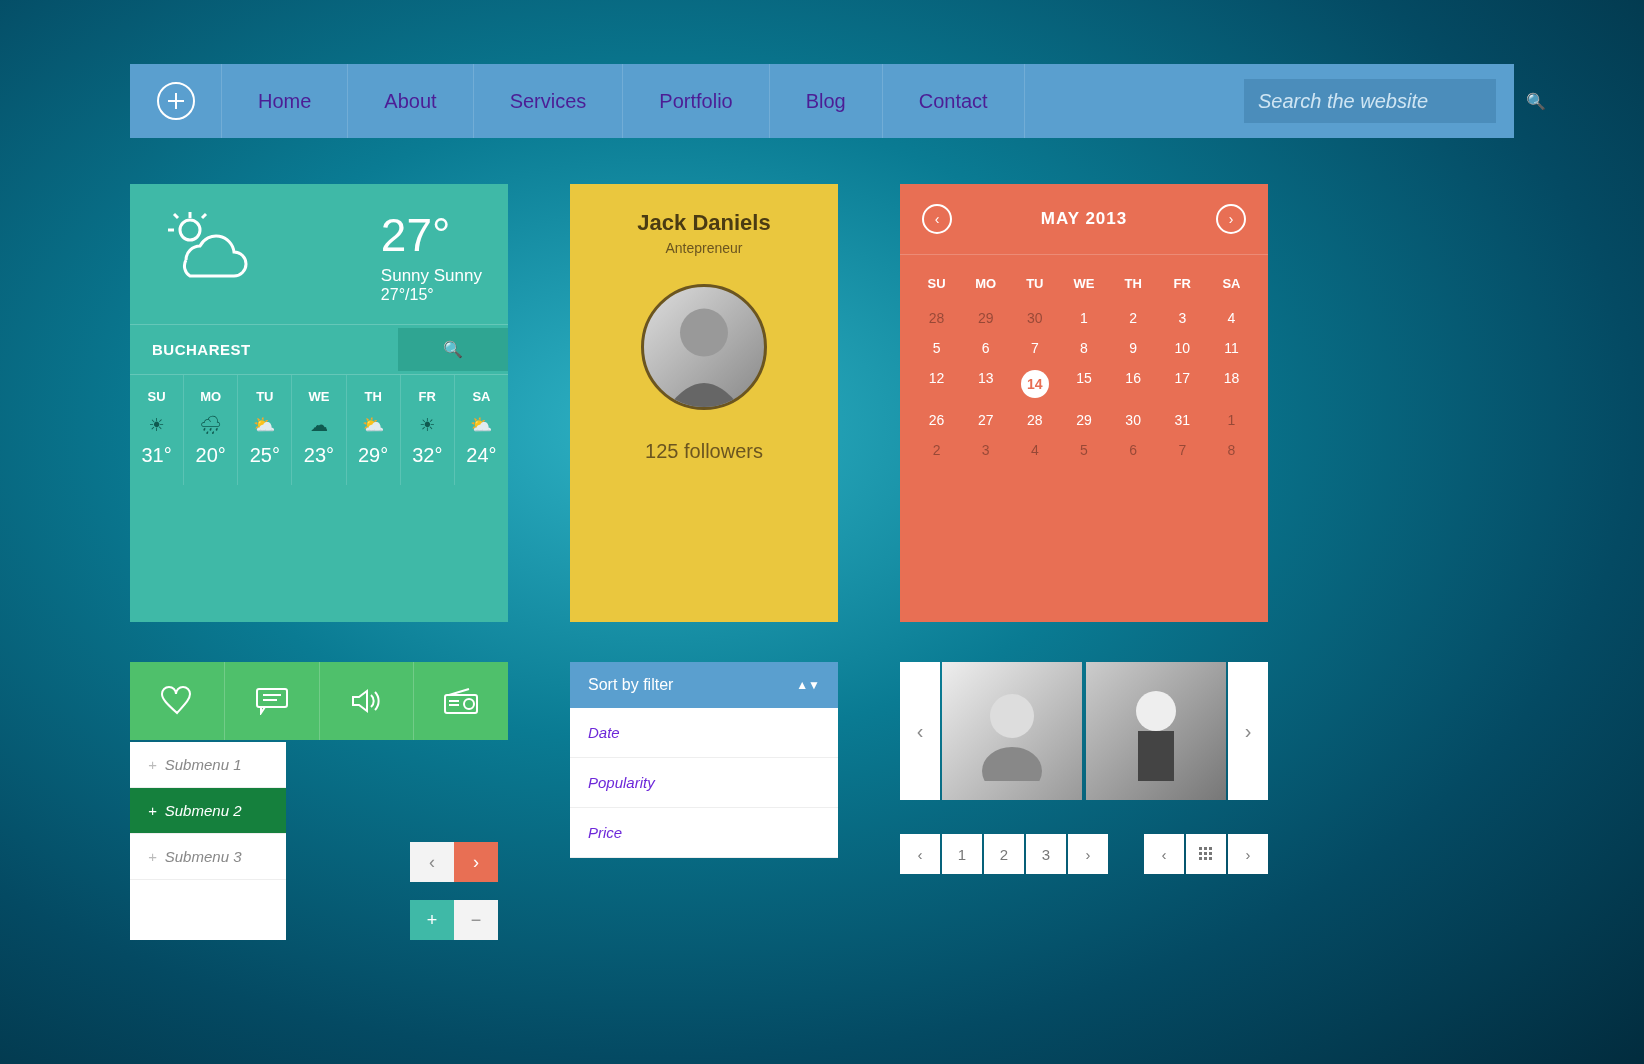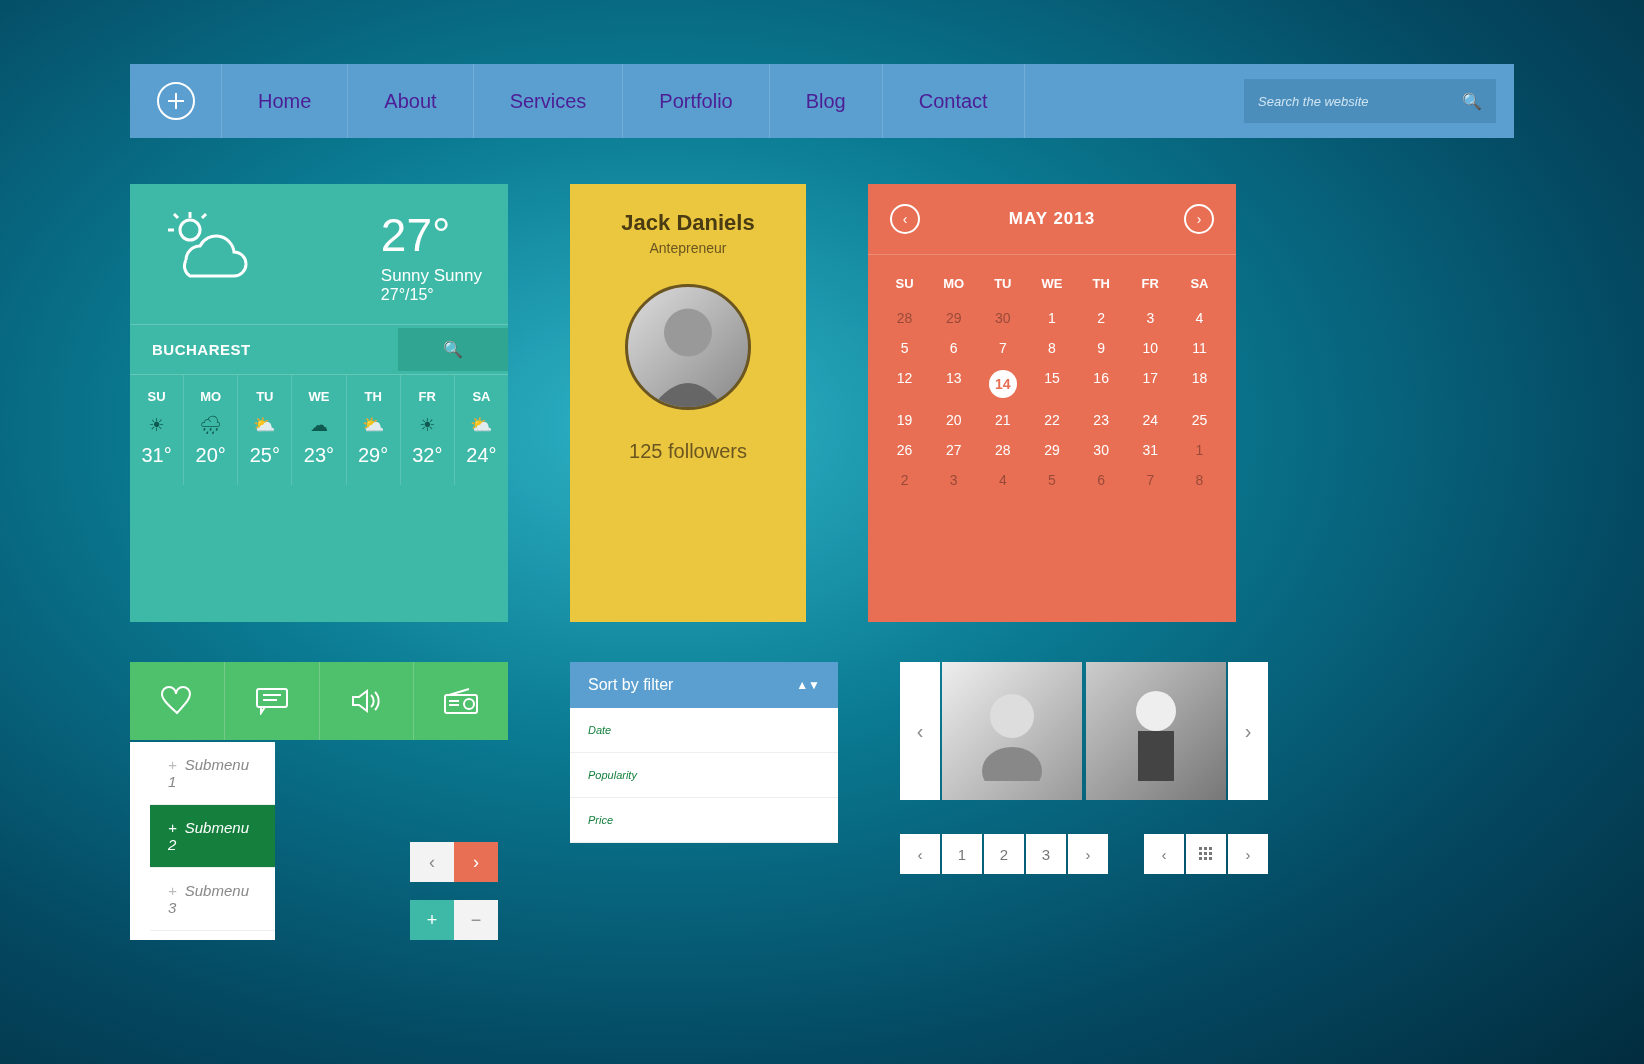--- a/index.html
+++ b/index.html
@@ -10,21 +10,21 @@
 .navbar { display:flex; align-items:stretch; height:74px; background:#5a9fcf; }
 .nav-plus { width:92px; display:flex; align-items:center; justify-content:center; border-right:1px solid rgba(255,255,255,.15); }
 .nav-plus .circ { width:38px; height:38px; border:2px solid #fff; border-radius:50%; display:flex; align-items:center; justify-content:center; }
 .nav-plus .circ::before, .nav-plus .circ::after { content:""; position:absolute; background:#fff; }
 .nav-plus .circ { position:relative; }
 .nav-plus .circ::before { width:16px; height:2px; }
 .nav-plus .circ::after { width:2px; height:16px; }
 .nav-item { padding:0 36px; display:flex; align-items:center; color:#4c1d95; font-size:20px; border-right:1px solid rgba(255,255,255,.15); cursor:pointer; }
 .nav-search { margin-left:auto; display:flex; align-items:center; padding:0 18px; }
 .nav-search .box { background:#4b8dbb; height:44px; width:252px; display:flex; align-items:center; padding:0 14px; }
-.nav-search input { flex:1; background:transparent; border:none; color:#000000; font-style:italic; font-size:13px; outline:none; }
+.nav-search input { flex:1; background:transparent; border:none; color:#000000; font-style:italic; font-size:20px; outline:none; }
 .nav-search input::placeholder { color:#cfe5f3; font-style:italic; }
 .search-ico { color:#cfe5f3; font-size:16px; }
 
 
 .row { display:flex; gap:62px; margin-top:46px; }
 
 
 .weather { width:378px; background:#3fb9a7; color:#fff; }
 .weather-top { display:flex; padding:24px 26px 20px 26px; }
 .weather-ico { flex:1; }
@@ -36,21 +36,21 @@
 .weather-loc .city { flex:1; padding:16px 22px; font-weight:700; letter-spacing:.5px; font-size:15px; }
 .weather-loc .srch { background:#2fa592; width:110px; height:100%; display:flex; align-items:center; justify-content:center; padding:12px 0; }
 .weather-week { display:flex; }
 .wday { flex:1; border-right:1px solid rgba(255,255,255,.15); text-align:center; padding:14px 0 18px 0; font-size:13px; color:#0f5a50; }
 .wday:last-child { border-right:none; }
 .wday .lbl { font-weight:700; color:#fff; font-size:13px; margin-bottom:10px; }
 .wday .wi { font-size:18px; color:#0f5a50; margin-bottom:8px; height:22px; }
 .wday .tmp { color:#fff; font-size:20px; }
 
 
-.profile { width:236px; background:#eac73e; text-align:center; color:#4a3b13; display:flex; flex-direction:column; }
+.profile { width:268px; background:#eac73e; text-align:center; color:#4a3b13; display:flex; flex-direction:column; }
 .profile .name { font-size:22px; font-weight:700; margin-top:26px; }
 .profile .role { font-size:14px; margin-top:4px; color:#6b5520; }
 .profile .avatar { width:126px; height:126px; border:3px solid #6b5520; border-radius:50%; margin:28px auto 0 auto; background:linear-gradient(135deg,#ddd 0%,#888 100%); overflow:hidden; display:flex; align-items:center; justify-content:center; font-size:60px; color:#555; }
 .profile .followers { margin:30px 0 0 0; font-size:20px; color:#6b5520; }
 .profile .follow-btn { margin-top:auto; background:#a8853b; color:#fff; height:62px; display:flex; align-items:center; justify-content:center; gap:12px; font-weight:700; font-size:16px; letter-spacing:.5px; cursor:pointer; }
 .profile .follow-btn .pc { width:28px; height:28px; border:2px solid #fff; border-radius:50%; position:relative; }
 .profile .follow-btn .pc::before { content:""; position:absolute; left:7px; top:12px; width:12px; height:2px; background:#fff; }
 .profile .follow-btn .pc::after { content:""; position:absolute; left:12px; top:7px; width:2px; height:12px; background:#fff; }
 
 
@@ -63,41 +63,41 @@
 .cal-cell { flex:1; text-align:center; padding:7px 0; font-size:14px; }
 .cal-row.head .cal-cell { font-weight:700; font-size:13px; padding-bottom:12px; }
 .cal-cell.dim { color:rgba(0,0,0,.35); }
 .cal-cell.sel span { display:inline-block; width:28px; height:28px; line-height:28px; background:#fff; color:#e86f54; border-radius:50%; font-weight:700; }
 
 
 .tabs-block { width:378px; }
 .gtabs { display:flex; background:#4fc06b; height:78px; }
 .gtab { flex:1; display:flex; align-items:center; justify-content:center; border-right:1px solid rgba(255,255,255,.2); cursor:pointer; color:#fff; }
 .gtab:last-child { border-right:none; }
-.submenu { width:145px; background:#fff; margin-top:2px; position:relative;padding-left:20px; }
+.submenu { width:156px; background:#fff; margin-top:2px; position:relative; }
 .submenu::before { content:""; position:absolute; top:-8px; left:40px; border:8px solid transparent; border-bottom-color:#fff; }
 .sub-item { padding:14px 18px; font-style:italic; color:#888; font-size:15px; border-bottom:1px solid #eee; cursor:pointer; }
 .sub-item.active { background:#15803d; color:#fff; }
 .sub-item .plus { margin-right:8px; color:#bbb; }
 .sub-item.active .plus { color:#fff; }
 
 
 .btn-pairs { display:flex; flex-direction:column; gap:18px; margin-left:auto; padding-top:102px; padding-right:10px; }
 .pair { display:flex; }
 .pair .b { width:44px; height:40px; display:flex; align-items:center; justify-content:center; font-size:18px; cursor:pointer; }
 .pair .b.light { background:#f3f3f3; color:#888; }
 .pair .b.orange { background:#e86f54; color:#fff; }
 .pair .b.teal { background:#3fb9a7; color:#fff; }
 
 
 .sort { width:268px; }
 .sort-head { background:#5a9fcf; color:#fff; padding:14px 18px; display:flex; align-items:center; font-size:16px; cursor:pointer; }
 .sort-head .chev { margin-left:auto; font-size:12px; }
 .sort-list { background:#fff; }
-.sort-opt { padding:16px 18px; font-style:italic; color:#15803d; border-bottom:1px solid #eee; font-size:11px; cursor:pointer; }
+.sort-opt { padding:16px 18px; font-style:italic; color:#6d28d9; border-bottom:1px solid #eee; font-size:15px; cursor:pointer; }
 
 
 .carousel-col { width:368px; display:flex; flex-direction:column; gap:34px; }
 .carousel { display:flex; height:138px; }
 .car-arrow { width:40px; background:#fff; display:flex; align-items:center; justify-content:center; color:#888; font-size:20px; cursor:pointer; }
 .car-img { flex:1; background:#bbb; margin:0 2px; display:flex; align-items:center; justify-content:center; font-size:40px; color:#666; filter:grayscale(1); }
 .car-img.a { background:linear-gradient(135deg,#eee,#999); }
 .car-img.b { background:linear-gradient(135deg,#ccc,#777); }
 
 
@@ -244,29 +244,20 @@
             <div class="cal-cell">11</div>
           </div>
           <div class="cal-row">
             <div class="cal-cell">12</div>
             <div class="cal-cell">13</div>
             <div class="cal-cell sel"><span>14</span></div>
             <div class="cal-cell">15</div>
             <div class="cal-cell">16</div>
             <div class="cal-cell">17</div>
             <div class="cal-cell">18</div>
-          </div>
-          <div class="cal-row">
-            <div class="cal-cell">19</div>
-            <div class="cal-cell">20</div>
-            <div class="cal-cell">21</div>
-            <div class="cal-cell">22</div>
-            <div class="cal-cell">23</div>
-            <div class="cal-cell">24</div>
-            <div class="cal-cell">25</div>
           </div>
           <div class="cal-row">
             <div class="cal-cell">26</div>
             <div class="cal-cell">27</div>
             <div class="cal-cell">28</div>
             <div class="cal-cell">29</div>
             <div class="cal-cell">30</div>
             <div class="cal-cell">31</div>
             <div class="cal-cell dim">1</div>
           </div>

